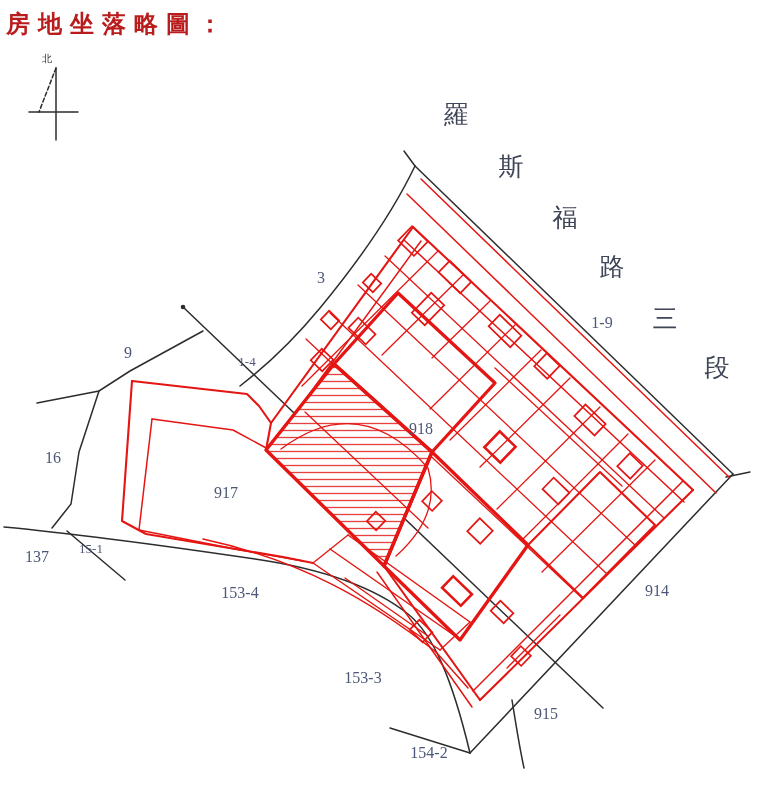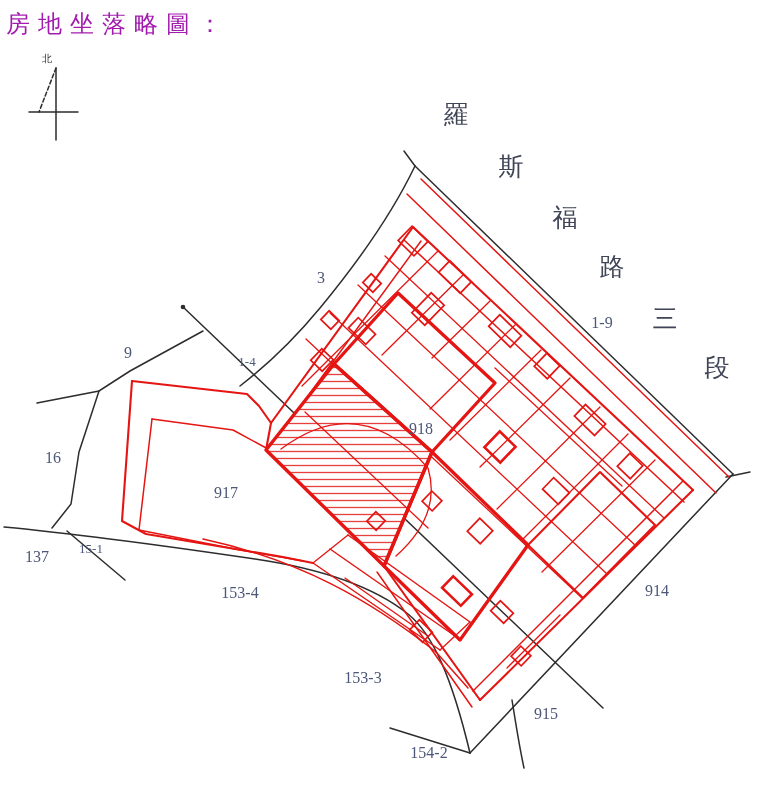--- a/index.html
+++ b/index.html
@@ -6,21 +6,21 @@
   .page{
     position:relative;
     width:768px;height:794px;
     background:#ffffff;
     overflow:hidden;
     font-family:"DejaVu Serif","Liberation Serif",serif;
   }
   .title{
     position:absolute;left:6px;top:8px;
     font-size:24px;letter-spacing:8px;
-    color:#a21caf;white-space:nowrap;
+    color:#b91c1c;white-space:nowrap;font-weight:bold;
   }
   svg{position:absolute;left:0;top:0;}
   text.lot{
     font-family:"Liberation Serif","DejaVu Serif",serif;
     font-size:16px;fill:#4d5878;
   }
   text.lot.small{font-size:13px;}
   text.street{
     font-family:"DejaVu Serif","Liberation Serif",serif;
     font-size:25px;fill:#3f4556;

